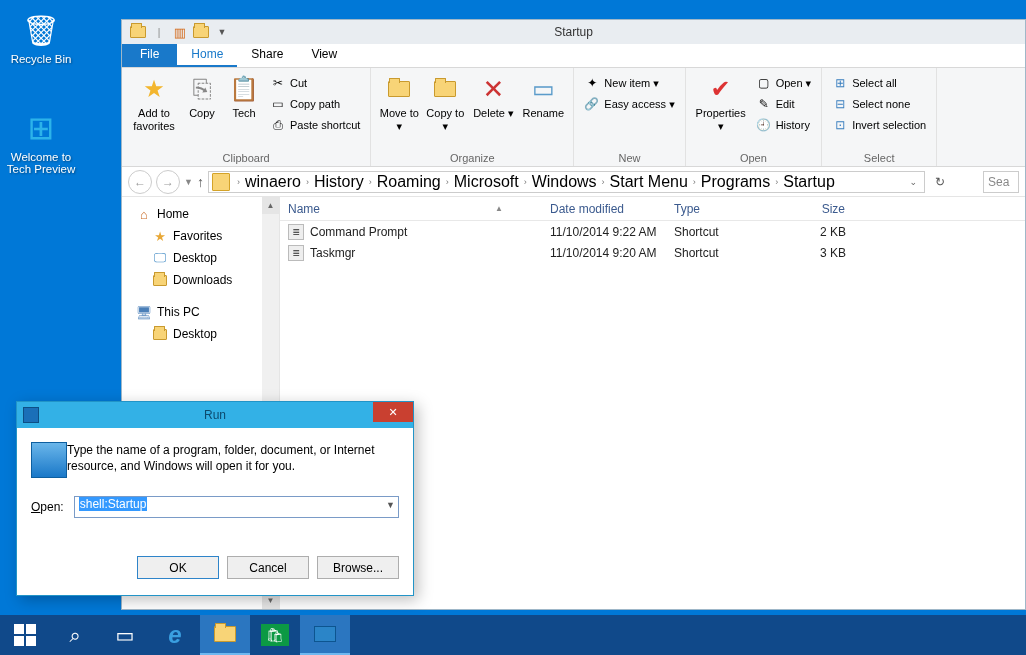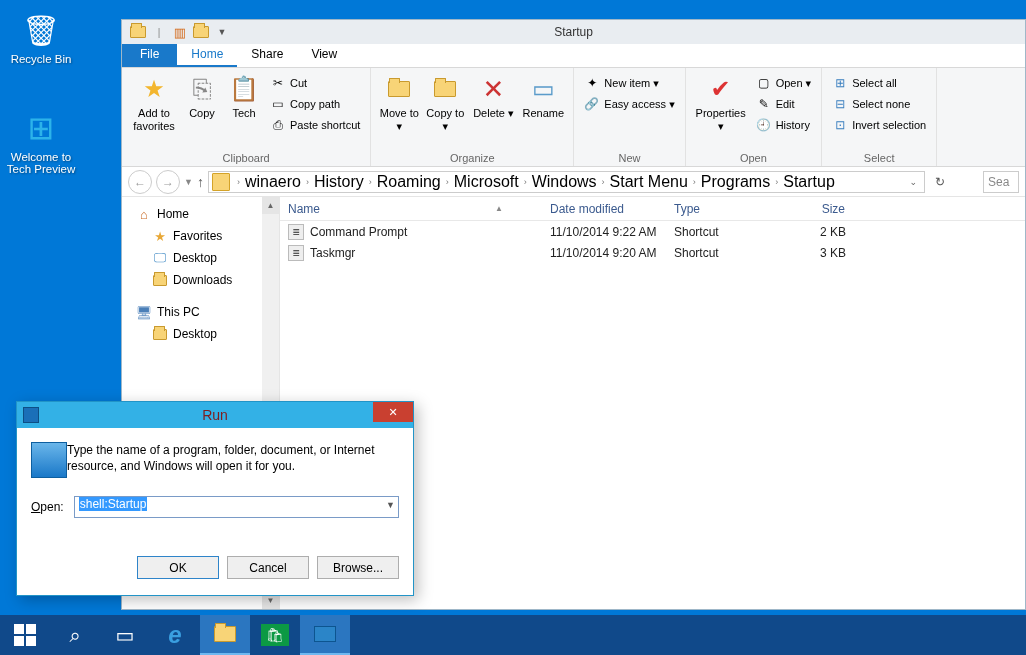--- a/index.html
+++ b/index.html
@@ -60,21 +60,21 @@
 .sort-arrow { color: #888; font-size: 8px; margin-left: auto; margin-right: 30px; }
 .fl-row { display: flex; height: 21px; align-items: center; font-size: 12px; color: #222; }
 .fl-row > div { padding: 0 8px; overflow: hidden; white-space: nowrap; }
 .fl-row .col-name { display: flex; align-items: center; gap: 6px; }
 .file-ico { width: 16px; height: 16px; display: inline-flex; align-items: center; justify-content: center; font-size: 12px; background: #eee; border: 1px solid #bbb; }
 
 
 .run-dialog { position: absolute; left: 16px; top: 401px; width: 398px; height: 195px; background: #fff; border: 1px solid #2294c7; box-shadow: 4px 4px 14px rgba(0,0,0,0.25); }
 .run-titlebar { height: 26px; background: #33b1e6; display: flex; align-items: center; position: relative; }
 .run-titlebar .icon { width: 16px; height: 16px; margin: 0 6px; background: #1a6fb8; border: 1px solid #0d4f85; }
-.run-title { position: absolute; left: 50%; transform: translateX(-50%); color: #7f1d1d; font-size: 14px; }
+.run-title { position: absolute; left: 50%; transform: translateX(-50%); color: #0c4a6e; font-size: 12px; }
 .run-close { position: absolute; right: 0; top: 0; width: 40px; height: 20px; background: #c94030; color: #fff; display: flex; align-items: center; justify-content: center; cursor: pointer; font-size: 11px; }
 .run-body { padding: 14px 14px 10px; }
 .run-row1 { display: flex; gap: 0; margin-bottom: 18px; }
 .run-icon-big { width: 36px; height: 36px; background: linear-gradient(#6ab6ea,#1a78c8); border: 1px solid #0d5fa0; flex-shrink: 0; }
 .run-desc { font-size: 12px; line-height: 1.35; }
 .run-row2 { display: flex; align-items: center; gap: 10px; margin-bottom: 28px; }
 .run-open-label { font-size: 12px; }
 .run-input { flex: 1; height: 22px; border: 1px solid #7a9bc7; padding: 0 4px; font-size: 12px; position: relative; }
 .run-input .val { background: #3399ff; color: #fff; padding: 0 1px; }
 .run-input .dd { position: absolute; right: 3px; top: 3px; font-size: 9px; color: #555; }

